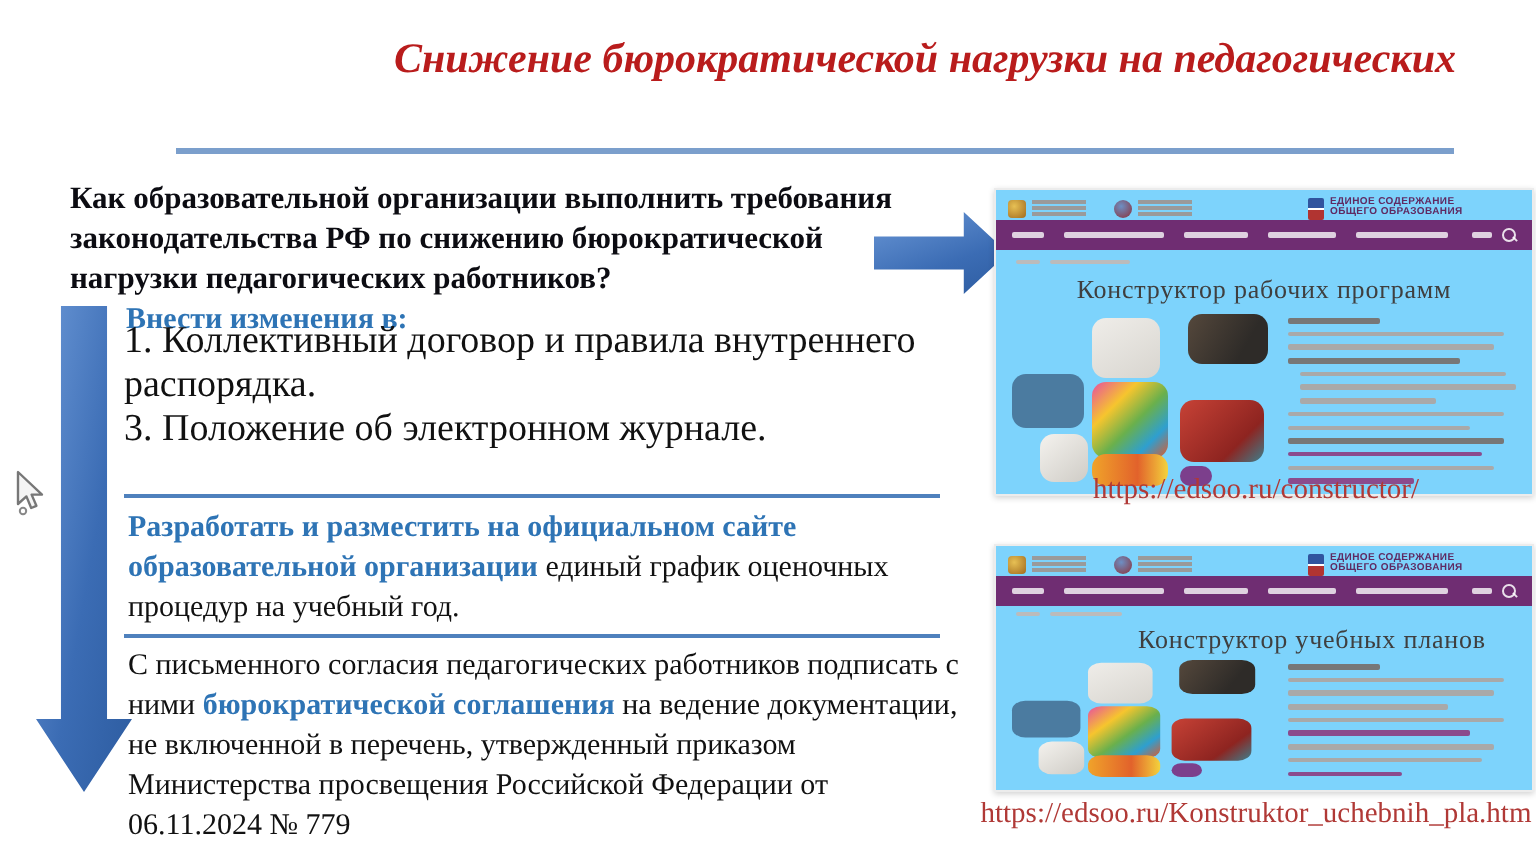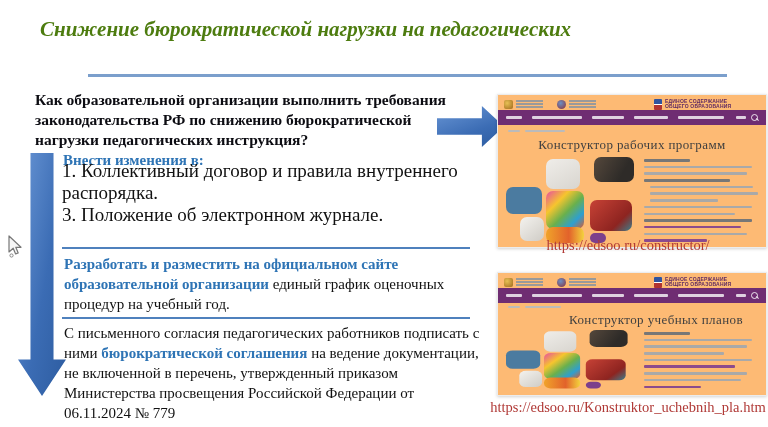--- a/index.html
+++ b/index.html
@@ -1,21 +1,21 @@
 <!DOCTYPE html>
 <html><head>
 <meta charset="utf-8">
 <style>
   html,body{margin:0;padding:0;background:#fff;}
   .slide{position:relative;width:768px;height:427px;background:#ffffff;overflow:hidden;
          font-family:"Liberation Serif",serif;}
 
   
-  .title{position:absolute;left:40px;top:16px;width:688px;text-align:left;
-         font-size:21px;font-weight:bold;font-style:italic;color:#4d7c0f;line-height:27px;}
+  .title{position:absolute;left:40px;top:16px;width:688px;text-align:right;
+         font-size:21px;font-weight:bold;font-style:italic;color:#b91c1c;line-height:27px;}
   .title-underline{position:absolute;left:88px;top:74px;width:639px;height:3px;background:#7b9fcc;}
 
   
   .question{position:absolute;left:35px;top:90px;width:442px;font-size:15.5px;font-weight:bold;
             color:#0c0c12;line-height:20px;}
   .changes-heading{position:absolute;left:63px;top:152px;width:400px;font-size:15px;
                    font-weight:bold;color:#2e74b5;}
   .changes-list{position:absolute;left:62px;top:160px;width:412px;font-size:19px;color:#111;
                 line-height:22px;}
   .sep{position:absolute;left:62px;width:408px;height:2px;background:#4f81bd;}
@@ -31,21 +31,21 @@
       background:linear-gradient(100deg,#6a97d6 0%,#3b6cb4 55%,#2d5ca0 100%);
       clip-path:polygon(26% 0,74% 0,74% 85%,100% 85%,50% 100%,0 85%,26% 85%);}
   .right-arrow{position:absolute;left:437px;top:106px;width:67px;height:41px;
       background:linear-gradient(160deg,#6a97d6 0%,#3b6cb4 60%,#2d5ca0 100%);
       clip-path:polygon(0 30%,67% 30%,67% 0,100% 50%,67% 100%,67% 70%,0 70%);}
 
   
   .cursor{position:absolute;left:6px;top:235px;}
 
   
-  .card{position:absolute;left:497px;width:268px;background:#fdba74;border:1px solid #ececec;
+  .card{position:absolute;left:497px;width:268px;background:#7dd3fc;border:1px solid #ececec;
         box-shadow:0 1px 3px rgba(0,0,0,.18);font-family:"Liberation Sans",sans-serif;}
   .card1{top:94px;height:152px;} .card2{top:272px;height:122px;}
   .logos{position:absolute;left:6px;top:3px;right:6px;height:12px;display:flex;align-items:center;gap:14px;}
   .logo{display:flex;align-items:center;gap:3px;}
   .emblem{width:9px;height:9px;border-radius:2px;background:radial-gradient(circle at 35% 35%,#e7c054,#a06a1e);}
   .emblem.round{border-radius:50%;background:radial-gradient(circle at 40% 35%,#6d8fc4,#8c3038);}
   .loglines i{display:block;width:27px;height:1.5px;background:#9a9a9a;margin:1.5px 0;}
   .brand{display:flex;align-items:center;gap:3px;margin-left:44px;}
   .flag{width:8px;height:11px;display:flex;flex-direction:column;border-radius:1px;overflow:hidden;}
   .flag i{display:block;flex:1;}
@@ -98,21 +98,21 @@
 </head>
 <body>
 
 <div class="slide">
 
   <div class="title">
     <div>Снижение бюрократической нагрузки на педагогических</div>
   </div>
   <div class="title-underline"></div>
 
-  <div class="question">Как образовательной организации выполнить требования законодательства РФ по снижению бюрократической нагрузки педагогических инструкция?</div>
+  <div class="question">Как образовательной организации выполнить требования законодательства РФ по снижению бюрократической нагрузки педагогических работников?</div>
 
   <div class="down-arrow"></div>
   <div class="right-arrow"></div>
 
   <svg class="cursor" width="18" height="24" viewBox="0 0 18 24">
     <path d="M3 1 L3 17 L7.2 13.2 L9.6 19 L12.2 17.9 L9.8 12.3 L15 12.3 Z" fill="#f5f5f5" stroke="#777" stroke-width="1.2" stroke-linejoin="round"></path>
     <circle cx="5.5" cy="20.5" r="1.6" fill="none" stroke="#888" stroke-width="1"></circle>
   </svg>
 
   <div class="changes-heading">Внести изменения в:</div>

